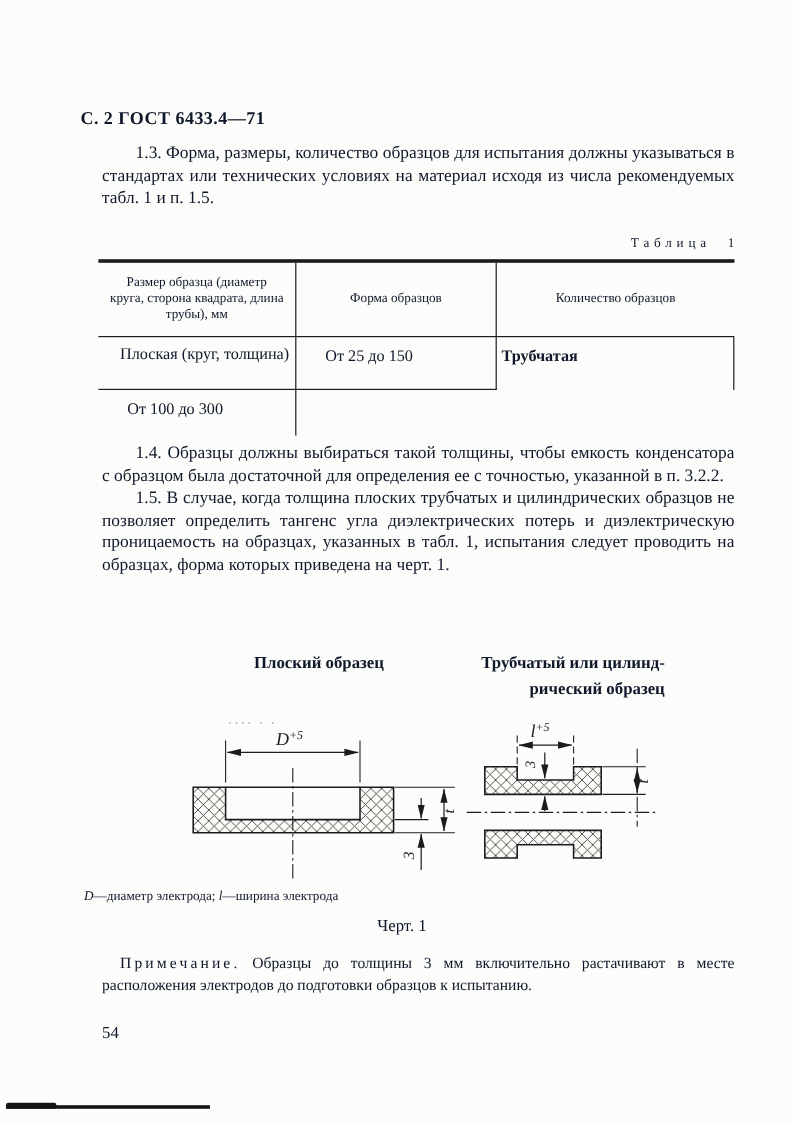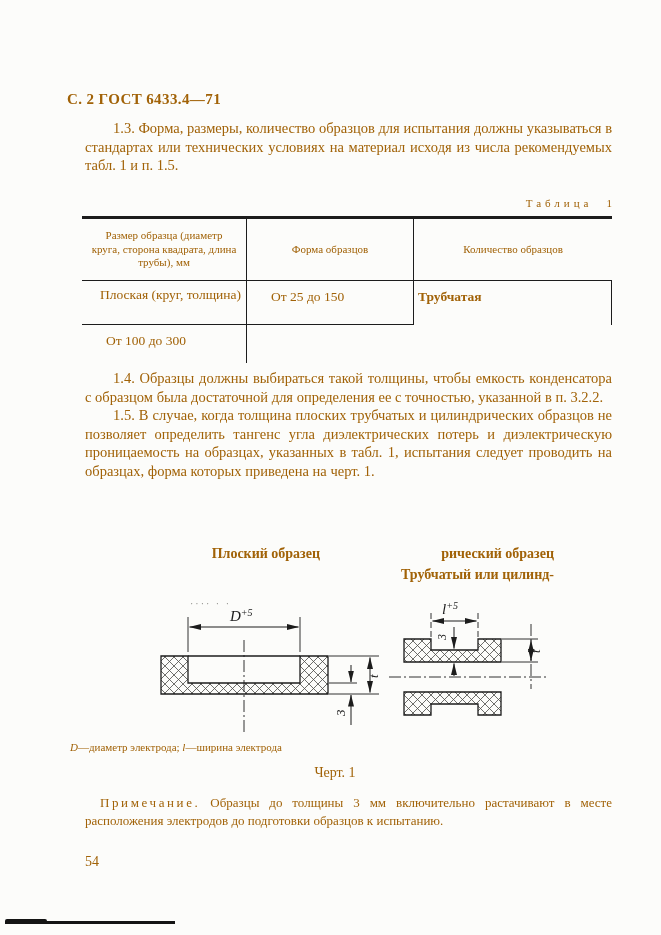--- a/index.html
+++ b/index.html
@@ -2,21 +2,21 @@
 <html><head>
 <meta charset="utf-8">
 <style>
   * { margin:0; padding:0; box-sizing:border-box; }
   html,body { background:#e8e8e6; }
   .page {
     position:relative;
     width:661px; height:935px;
     background:#fcfcfa;
     font-family:"Liberation Serif", serif;
-    color:#a16207;
+    color:#0f172a;
     overflow:hidden;
     margin:0 auto;
   }
   .doc-header {
     position:absolute; left:67px; top:91px;
     font-size:15px; font-weight:bold; letter-spacing:0.4px;
   }
   .para {
     position:absolute; left:85px; width:527px;
     font-size:14.5px; line-height:18.6px;
@@ -111,22 +111,22 @@
     <div class="cell bR cell-size">От 100 до 300</div>
   </div>
 
   <div class="para" id="p1415">
     <p>1.4. Образцы должны выбираться такой толщины, чтобы емкость конденсатора с образцом была достаточной для определения ее с точностью, указанной в п. 3.2.2.</p>
     <p>1.5. В случае, когда толщина плоских трубчатых и цилиндрических образцов не позволяет определить тангенс угла диэлектрических потерь и диэлектрическую проницаемость на образцах, указанных в табл. 1, испытания следует проводить на образцах, форма которых приведена на черт. 1.</p>
   </div>
 
   <div class="fig-label" id="fig-label-left">Плоский образец</div>
   <div class="fig-label" id="fig-label-right">
+    <div>Трубчатый или цилинд-</div>
     <div>рический образец</div>
-    <div>Трубчатый или цилинд-</div>
   </div>
 
   <div class="scan-dots"></div>
 
   <svg class="diagram" id="diagram-flat" width="248" height="142" viewBox="0 0 248 142">
     <defs>
       <pattern id="patA" width="9" height="9" patternUnits="userSpaceOnUse">
         <path d="M0,0 L9,9 M9,0 L0,9" stroke="#4a4a46" stroke-width="0.8"></path>
       </pattern>
       <marker id="arA" markerWidth="12" markerHeight="8" refX="11.5" refY="4" orient="auto-start-reverse" markerUnits="userSpaceOnUse">

